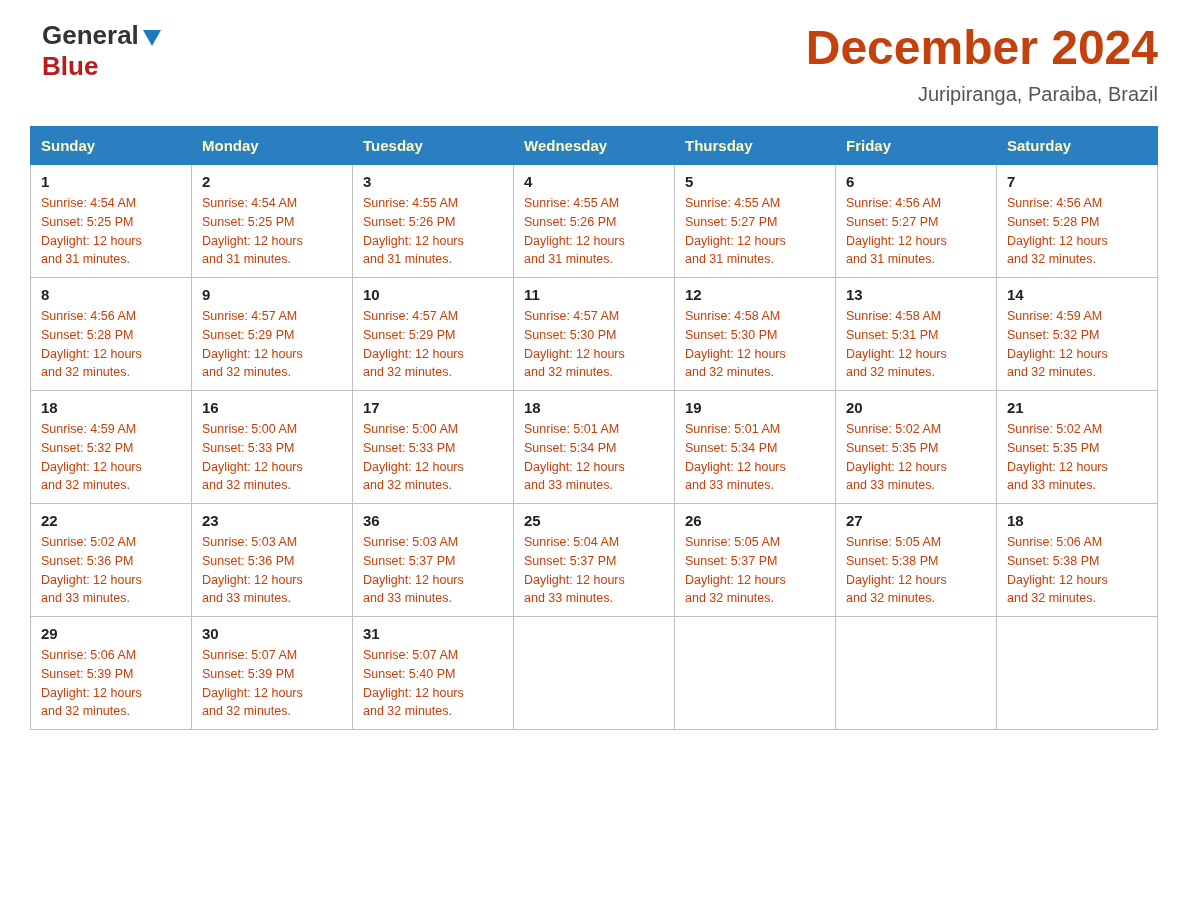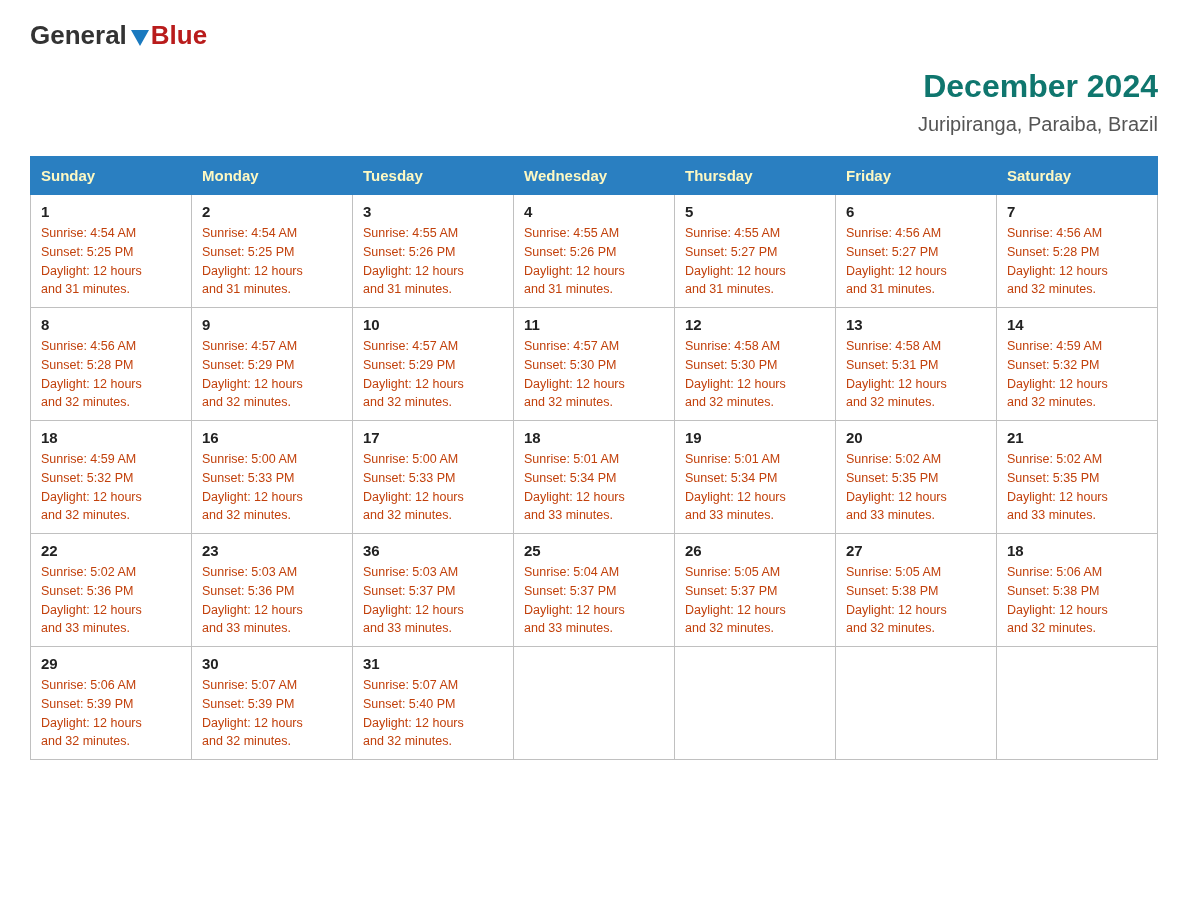--- a/index.html
+++ b/index.html
@@ -26,34 +26,34 @@
       color: #333;
     }
     .logo-text-blue {
       font-size: 26px;
       font-weight: bold;
       color: #b91c1c;
       text-align: right;
     }
     .logo-wrapper {
       display: flex;
-      flex-direction: row;
+      flex-direction: column;
+      margin-left: 12px;
     }
     .logo-line1 {
       display: flex;
       align-items: center;
     }
     .title-section {
       text-align: right;
     }
     .month-title {
-      font-size: 32px;
-      font-weight: bold;
-      color: #0f766e;
-      margin-top: 48px;
+      font-size: 48px;
+      font-weight: bold;
+      color: #c2410c;
     }
     .location-subtitle {
       font-size: 20px;
       color: #555;
       margin-top: 8px;
     }
     table {
       width: 100%;
       border-collapse: collapse;
     }

